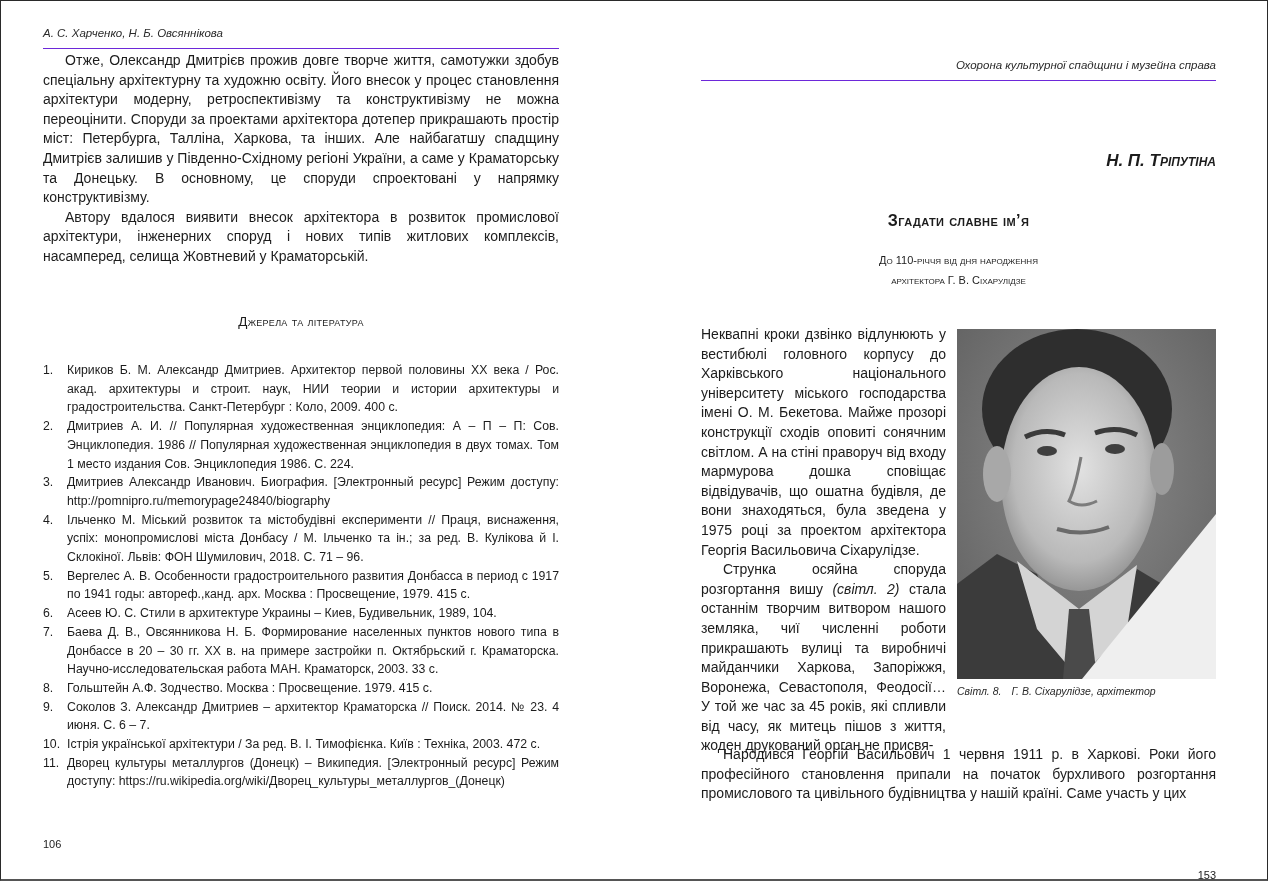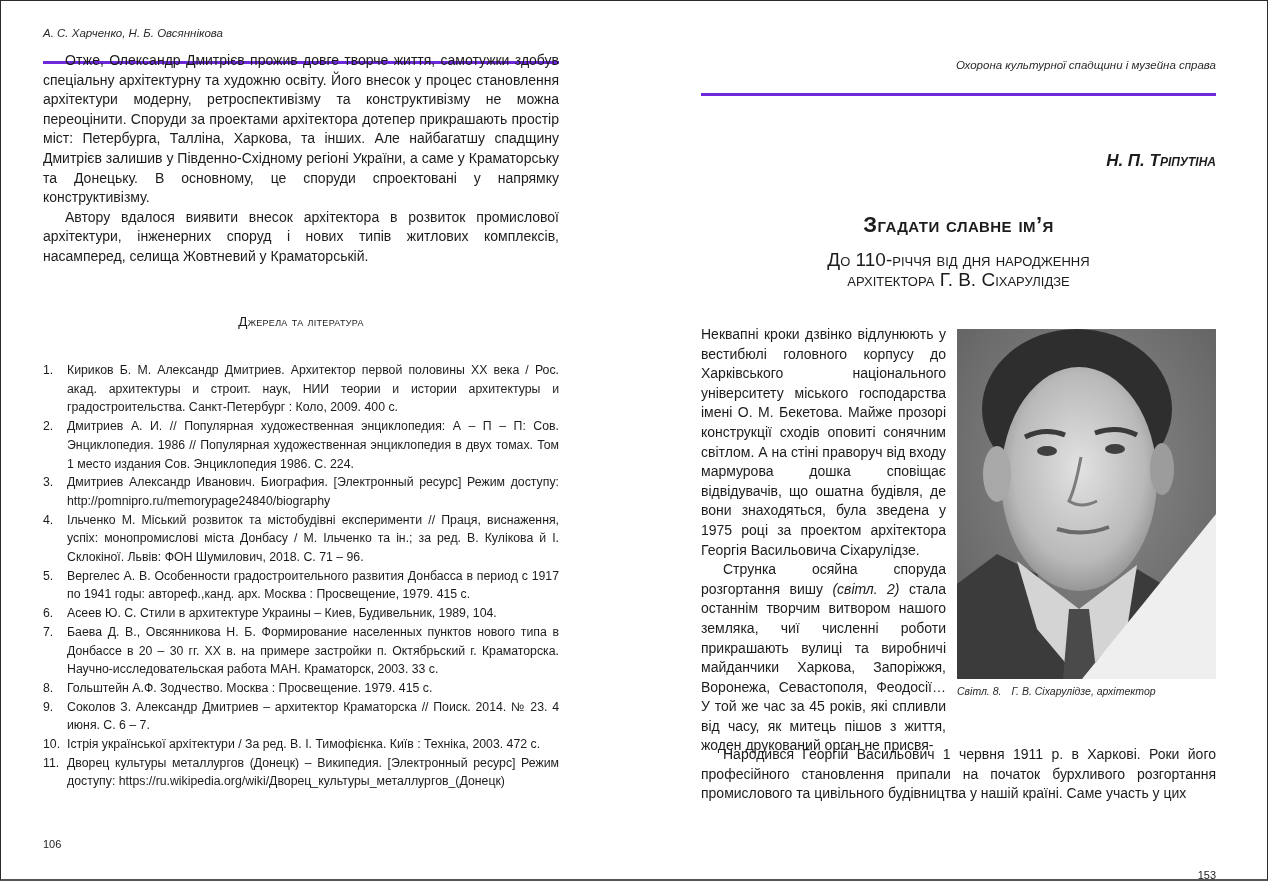--- a/index.html
+++ b/index.html
@@ -10,21 +10,21 @@
     background: #fff; box-sizing: content-box;
     font-family: "Liberation Sans", sans-serif; color: #1c1c1c;
   }
   .page { position: absolute; top: 0; height: 878px; }
   .page.left { left: 42px; width: 516px; }
   .page.right { left: 700px; width: 515px; margin-top: 31px; }
 
   .running-head {
     position: absolute; top: 25px; left: 0; right: 0;
     font-style: italic; font-size: 11.5px; color: #2a2a2a;
-    border-bottom: 3px solid #6d28d9; padding-bottom: 20px; height: 14px;
+    border-bottom: 1px solid #6d28d9; padding-bottom: 7px; height: 14px;
   }
   .page.left .running-head { text-align: left; top: 26px; }
   .page.right .running-head { text-align: right; top: 27px; }
 
   .body-text { font-size: 14px; line-height: 19.6px; text-align: justify; }
   .body-text p { margin: 0; text-indent: 22px; }
 
   .left-body { position: absolute; top: 50px; left: 0; width: 516px; }
 
   .refs-title {
@@ -42,25 +42,25 @@
   .page-number { position: absolute; top: 837px; font-size: 11px; }
   .page.left .page-number { left: 0; }
   .page.right .page-number { right: 0; }
 
   .author {
     position: absolute; top: 119px; right: 0; font-weight: bold; font-style: italic;
     font-size: 17px; font-variant: small-caps;
   }
   .article-title {
     position: absolute; top: 180px; left: 0; width: 515px; text-align: center;
-    font-weight: bold; font-size: 22px; font-variant: small-caps; letter-spacing: 0.4px;
+    font-weight: bold; font-size: 16px; font-variant: small-caps; letter-spacing: 0.4px;
   }
   .article-subtitle {
     position: absolute; top: 218px; left: 0; width: 515px; text-align: center;
-    font-size: 19px; line-height: 20px; font-variant: small-caps;
+    font-size: 11px; line-height: 20px; font-variant: small-caps;
   }
 
   .wrap-text { position: absolute; top: 293px; left: 0; width: 245px; }
   .full-text { position: absolute; top: 713px; left: 0; width: 515px; }
 
   .photo {
     position: absolute; top: 297px; left: 256px; width: 259px; height: 350px;
     overflow: hidden; background: #7a7a7a;
   }
   .photo svg { display: block; }

